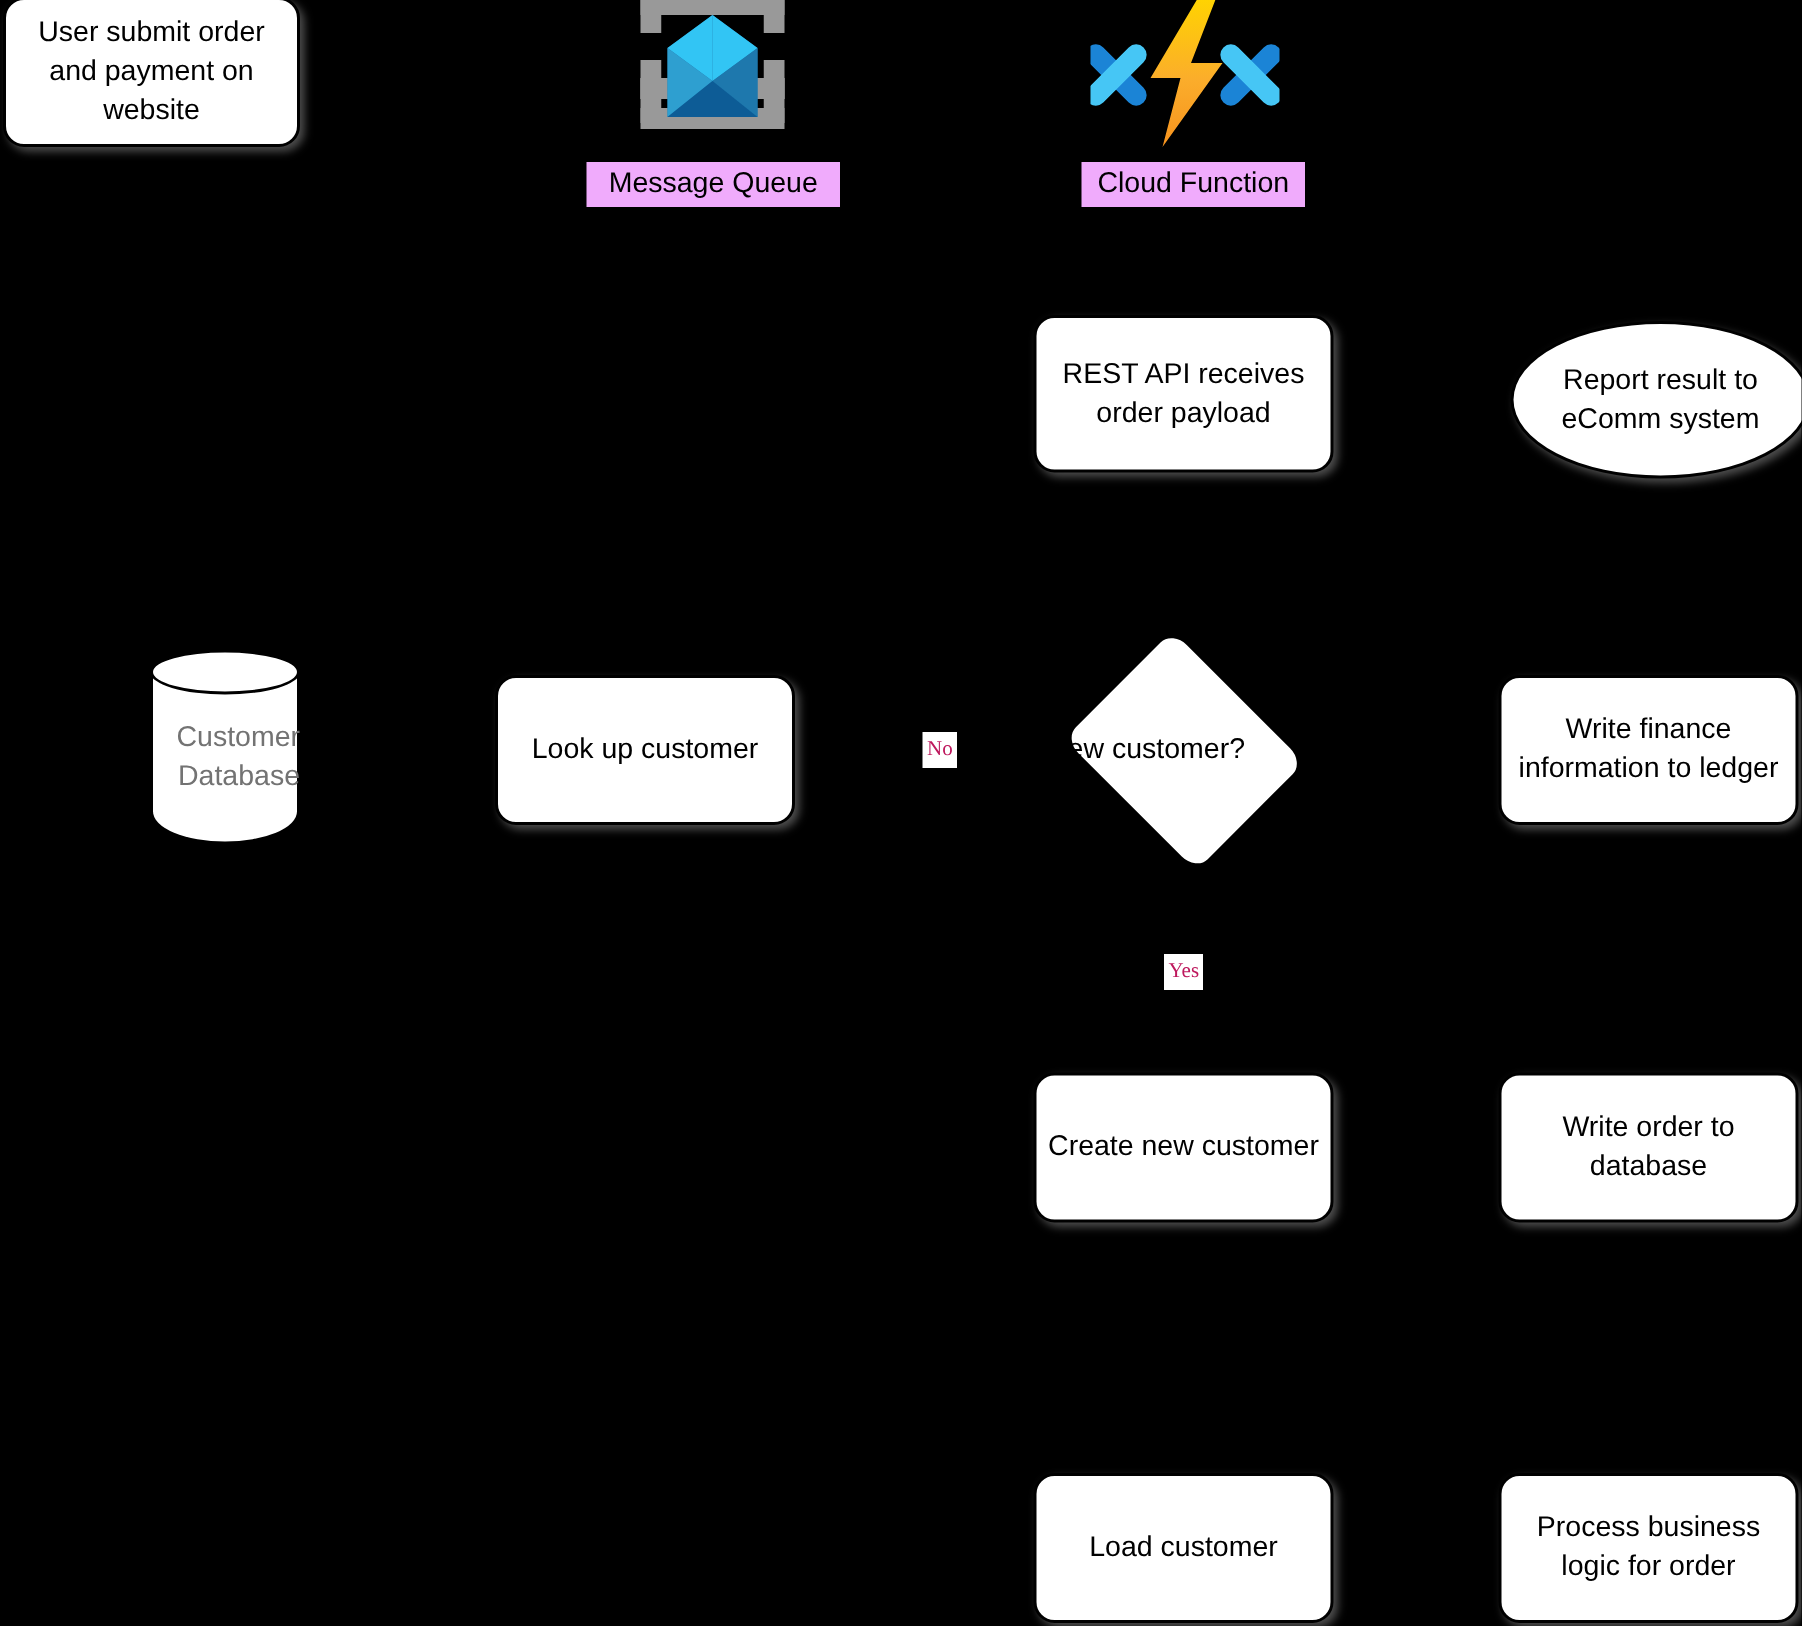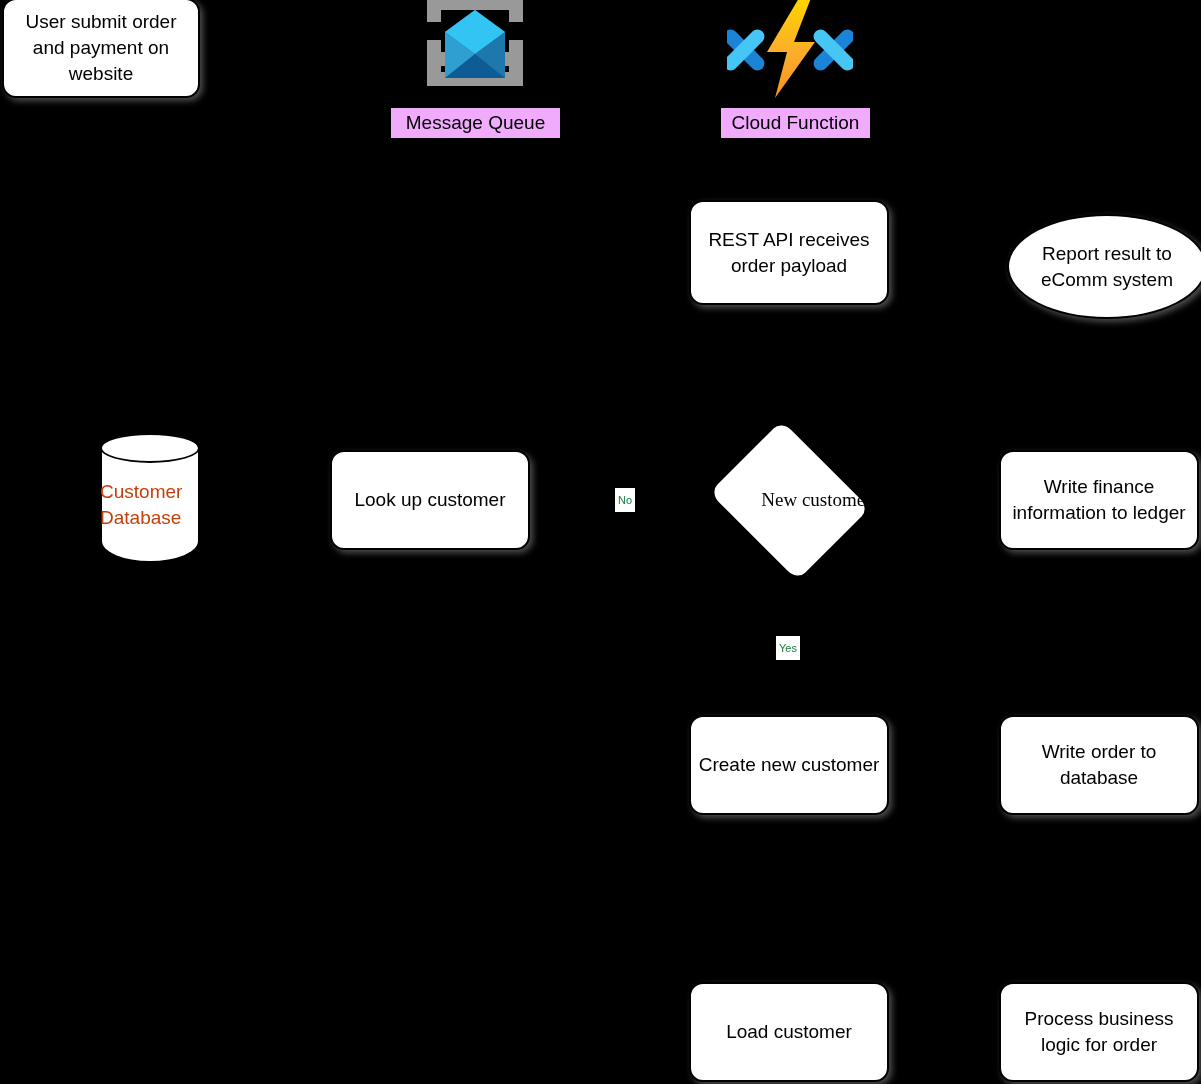--- a/index.html
+++ b/index.html
@@ -55,22 +55,21 @@
   
   .ellipse {
     border-radius: 50%;
   }
 
   
   .diamond-wrap {
     position: absolute;
     display: flex;
     align-items: center;
-    justify-content: flex-end;
-    font-family: Liberation Serif, serif;
+    justify-content: flex-start;
   }
   .diamond-shape {
     position: absolute;
     left: 50%;
     top: 50%;
     background: #ffffff;
     border: 2px solid #000000;
     border-radius: 14px;
     box-sizing: border-box;
   }
@@ -109,36 +108,37 @@
     background: #ffffff;
     border: 2px solid #000000;
     border-radius: 50%;
     box-sizing: border-box;
   }
   .cyl-text {
     position: absolute;
     left: 0;
     right: 0;
     top: 46px;
-    text-align: left;
-    font-size: 19px;
-    line-height: 26px;
-    color: #c2410c;
+    text-align: right;
+    font-size: 19px;
+    line-height: 26px;
+    color: #737373;
     z-index: 3;
   }
 
   
   .edge-label {
     position: absolute;
     background: #ffffff;
-    color: #15803d;
-    font-size: 11px;
+    color: #be185d;
+    font-size: 14px;
     line-height: 22px;
     padding: 1px 3px;
     white-space: nowrap;
+    font-family: Liberation Serif, serif;
   }
 
   
   .icon-label {
     position: absolute;
     background: #f0abfc;
     color: #000000;
     font-size: 19px;
     line-height: 26px;
     padding: 2px 4px;
@@ -205,21 +205,21 @@
       <g transform="translate(0,0)">
         <rect x="100" y="28" width="14" height="52" rx="7" fill="#1b84d6" transform="rotate(45 107 54)"></rect>
         <rect x="100" y="28" width="14" height="52" rx="7" fill="#46c6f5" transform="rotate(-45 107 54)"></rect>
       </g>
 
       <polygon points="72,2 40,56 60,56 48,102 88,46 67,46 84,2" fill="url(#boltGrad)"></polygon>
     </svg>
   </div>
   <div class="icon-label" style="left:721px; top:108px; width:141px;">Cloud Function</div>
 
-  <div class="node rounded" style="left:689px; top:200px; width:200px; height:105px;justify-content:flex-end;">
+  <div class="node rounded" style="left:689px; top:210px; width:200px; height:105px;justify-content:flex-end;">
     <span class="label wrap">REST API receives order payload</span>
   </div>
 
   <div class="node ellipse" style="left:1007px; top:214px; width:200px; height:105px;">
     <span class="label wrap">Report result to eComm system</span>
   </div>
 
   <div class="cylinder" style="left:100px; top:433px; width:100px; height:130px;">
     <div class="cyl-body"></div>
     <div class="cyl-top"></div>

